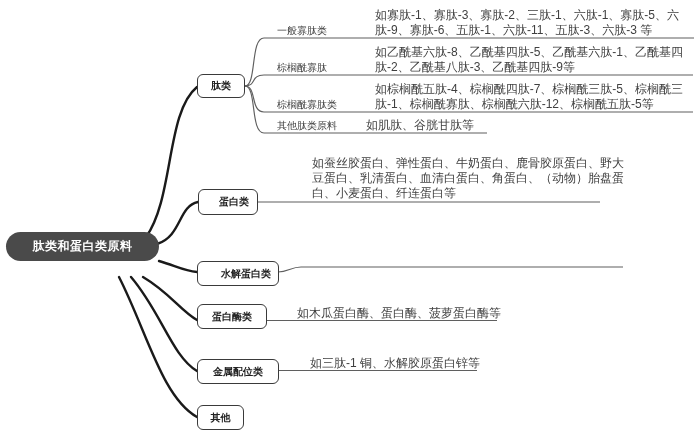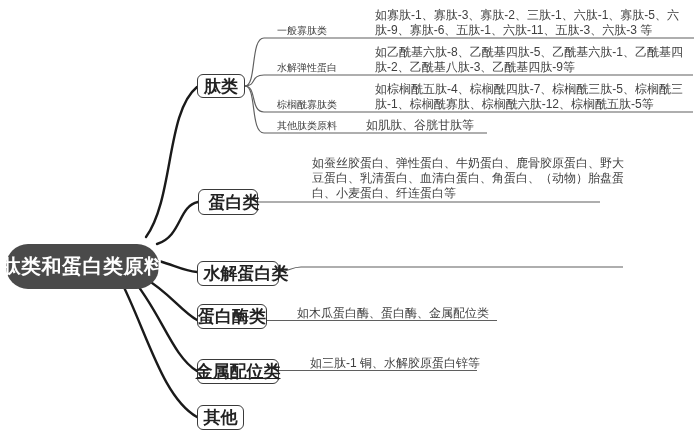--- a/index.html
+++ b/index.html
@@ -10,29 +10,29 @@
   html,body{margin:0;padding:0;background:var(--canvas-bg);}
   .canvas{
     position:relative;width:700px;height:436px;background:var(--canvas-bg);
     font-family:"Liberation Sans","DejaVu Sans",sans-serif;overflow:hidden;
   }
   svg.connectors{position:absolute;left:0;top:0;width:700px;height:436px;}
   svg.connectors path{fill:none;}
   svg.connectors path.thick{stroke:var(--line-thick);stroke-width:2.4;stroke-linecap:round;}
   svg.connectors path.thin{stroke:var(--line-thin);stroke-width:1.15;stroke-linecap:butt;}
   .root-node{
-    position:absolute;left:6px;top:244px;width:153px;height:45px;
+    position:absolute;left:6px;top:232px;width:153px;height:29px;
     background:var(--root-bg);color:var(--root-text);border-radius:22px;
     display:flex;align-items:center;justify-content:center;
-    font-size:20px;font-weight:bold;letter-spacing:.5px;white-space:nowrap;
+    font-size:12px;font-weight:bold;letter-spacing:.5px;white-space:nowrap;
   }
   .branch-box{
     position:absolute;background:var(--box-bg);border:1.6px solid var(--box-border);
     border-radius:6px;display:flex;align-items:center;justify-content:center;
-    font-size:17px;font-weight:bold;color:var(--box-text);white-space:nowrap;box-sizing:border-box;
+    font-size:10px;font-weight:bold;color:var(--box-text);white-space:nowrap;box-sizing:border-box;
   }
   .sub-label{
     position:absolute;font-size:10px;color:var(--text);white-space:nowrap;line-height:15px;
   }
   .leaf-text{
     position:absolute;font-size:12px;color:var(--text);line-height:15px;
     white-space:pre-wrap;overflow:visible;
   }
   .leaf-text.tight{line-height:14px;}
 </style>
@@ -59,34 +59,34 @@
     <path class="thin" d="M267,320.5 L497,320.5"></path>
     <path class="thin" d="M278,370.5 L477,370.5"></path>
   </svg>
 
   <div class="root-node">肽类和蛋白类原料</div>
 
   <div class="branch-box" style="left:197px;top:74px;width:48px;height:24px;">肽类</div>
   <div class="branch-box" style="left:198px;top:189px;width:60px;height:26px;padding-left:12px;">蛋白类</div>
   <div class="branch-box" style="left:197px;top:261px;width:82px;height:25px;padding-left:16px;">水解蛋白类</div>
   <div class="branch-box" style="left:197px;top:304px;width:70px;height:25px;">蛋白酶类</div>
-  <div class="branch-box" style="left:197px;top:359px;width:82px;height:25px;text-decoration:underline;">金属配位类</div>
+  <div class="branch-box" style="left:197px;top:359px;width:82px;height:25px;">金属配位类</div>
   <div class="branch-box" style="left:197px;top:405px;width:47px;height:25px;">其他</div>
 
   <div class="sub-label" style="left:277px;top:23px;">一般寡肽类</div>
-  <div class="sub-label" style="left:277px;top:60px;">水解弹性蛋白</div>
+  <div class="sub-label" style="left:277px;top:60px;">棕榈酰寡肽</div>
   <div class="sub-label" style="left:277px;top:97px;">棕榈酰寡肽类</div>
   <div class="sub-label" style="left:277px;top:118px;font-family:Liberation Serif, serif;">其他肽类原料</div>
 
   <div class="leaf-text" style="left:375px;top:8px;width:335px;">如寡肽-1、寡肽-3、寡肽-2、三肽-1、六肽-1、寡肽-5、六
 肽-9、寡肽-6、五肽-1、六肽-11、五肽-3、六肽-3 等</div>
   <div class="leaf-text" style="left:375px;top:45px;width:335px;">如乙酰基六肽-8、乙酰基四肽-5、乙酰基六肽-1、乙酰基四
 肽-2、乙酰基八肽-3、乙酰基四肽-9等</div>
   <div class="leaf-text" style="left:375px;top:82px;width:335px;">如棕榈酰五肽-4、棕榈酰四肽-7、棕榈酰三肽-5、棕榈酰三
 肽-1、棕榈酰寡肽、棕榈酰六肽-12、棕榈酰五肽-5等</div>
   <div class="leaf-text" style="left:366px;top:118px;width:130px;">如肌肽、谷胱甘肽等</div>
   <div class="leaf-text" style="left:285px;top:156px;width:340px;margin-left:27px;">如蚕丝胶蛋白、弹性蛋白、牛奶蛋白、鹿骨胶原蛋白、野大
 豆蛋白、乳清蛋白、血清白蛋白、角蛋白、（动物）胎盘蛋
 白、小麦蛋白、纤连蛋白等</div>
-  <div class="leaf-text tight" style="left:297px;top:306px;width:230px;">如木瓜蛋白酶、蛋白酶、金属配位类</div>
+  <div class="leaf-text tight" style="left:297px;top:306px;width:230px;">如木瓜蛋白酶、蛋白酶、菠萝蛋白酶等</div>
   <div class="leaf-text tight" style="left:310px;top:356px;width:200px;">如三肽-1 铜、水解胶原蛋白锌等</div>
 
 </div>
 
 </body></html>

